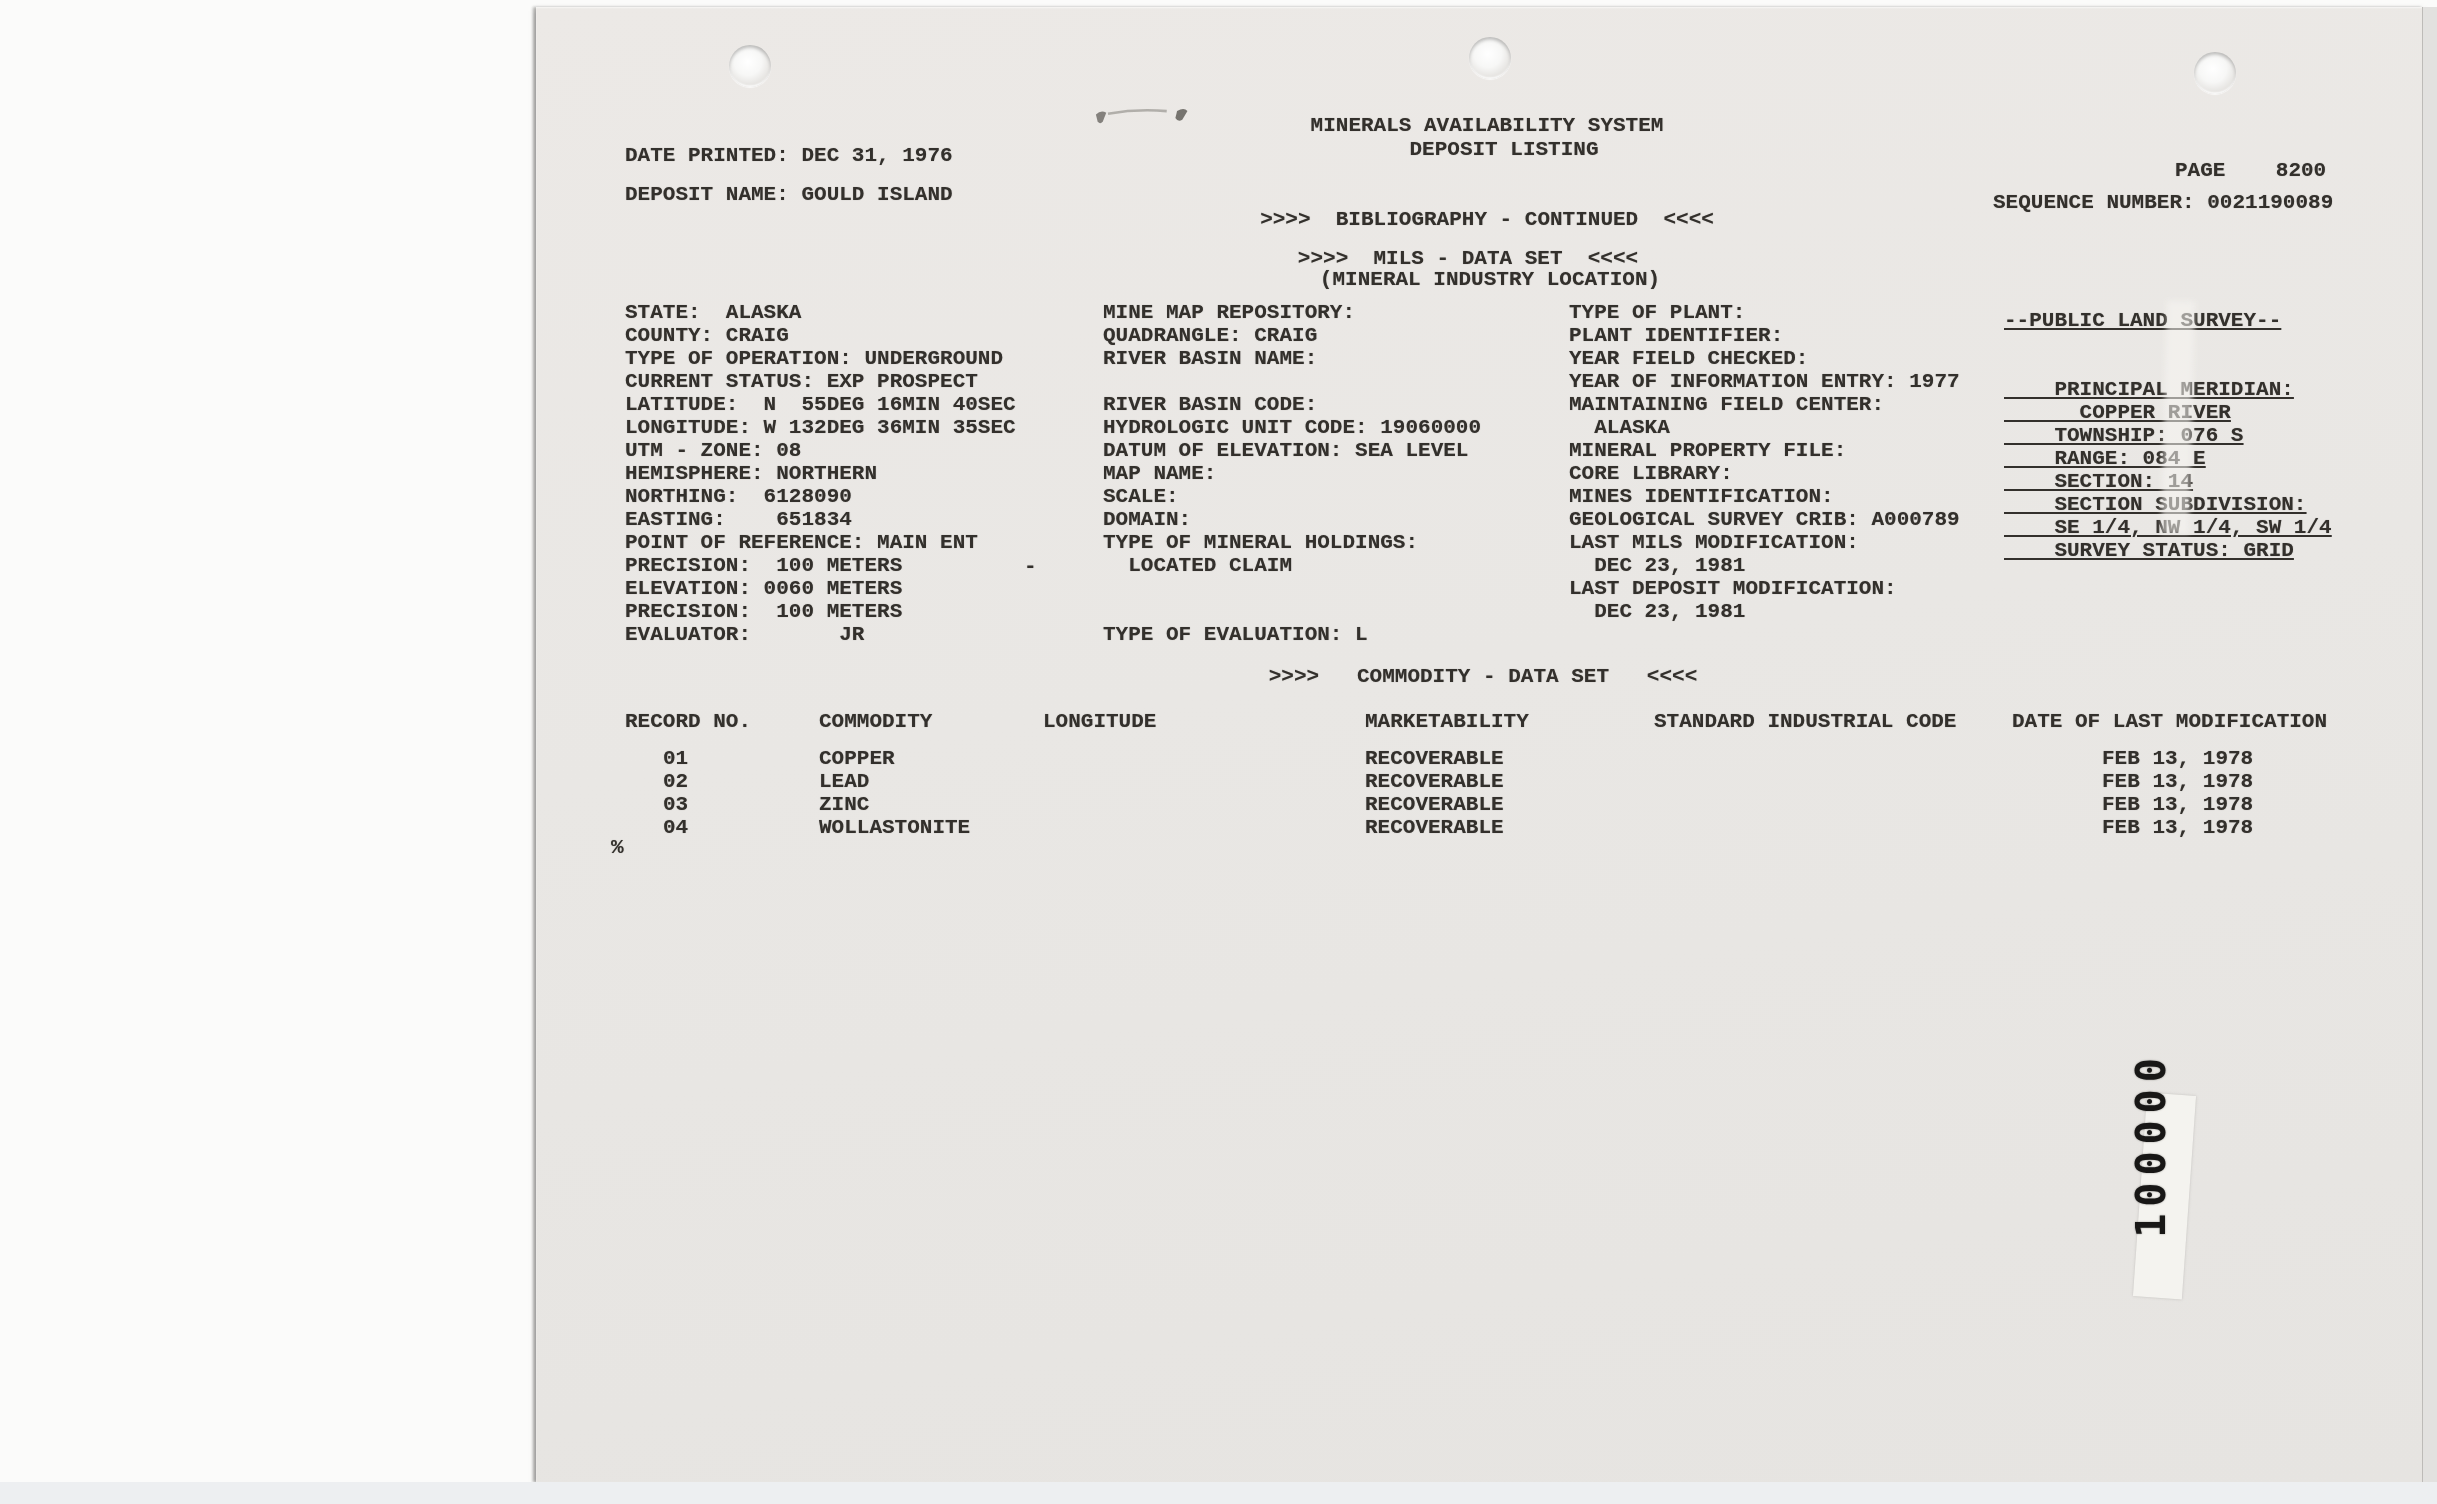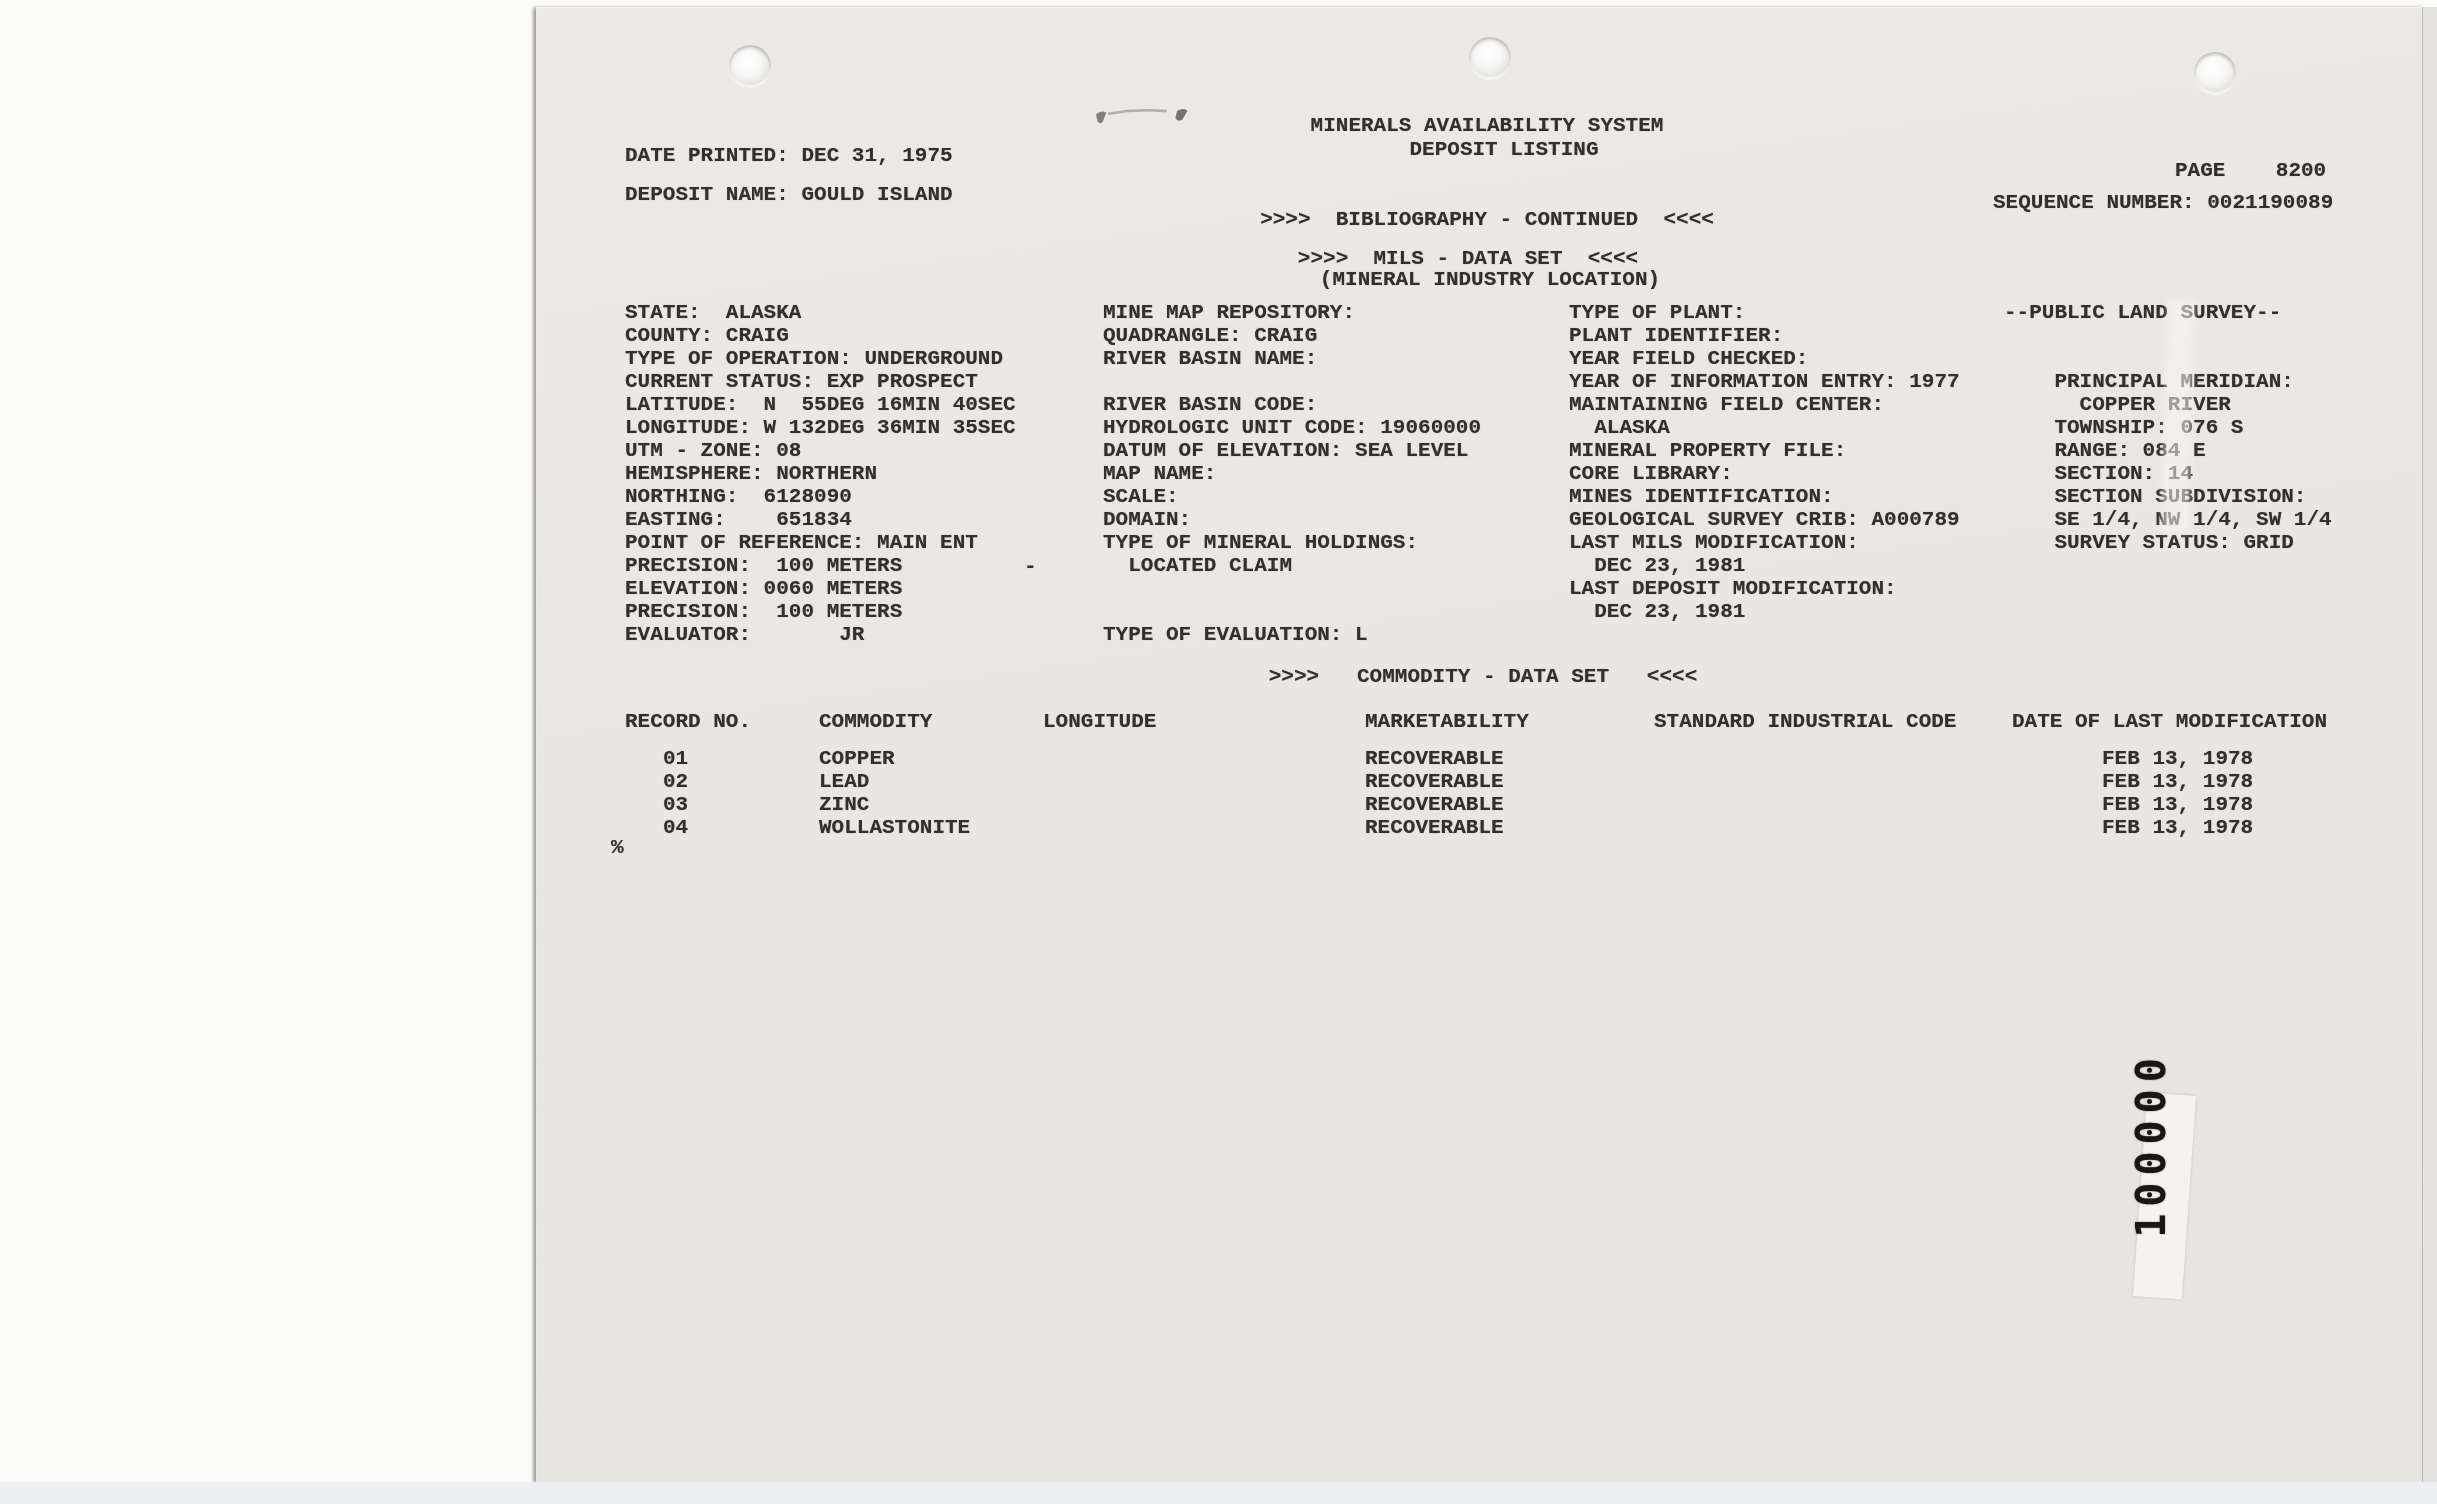--- a/index.html
+++ b/index.html
@@ -88,21 +88,21 @@
     <div class="hole" style="left:1658px; top:45px;"></div>
 
     <svg class="pen-smudge" width="131" height="38" viewBox="0 0 150 44">
       <path d="M6,18 q6,-6 12,-2 l-4,10 q-3,4 -6,0 z" fill="#4d4a45" opacity="0.65"></path>
       <path d="M20,17 q34,-6 68,-3" stroke="#6b6862" stroke-width="3" fill="none" opacity="0.45"></path>
       <path d="M100,14 q8,-5 12,0 l-6,10 q-5,3 -8,-2 z" fill="#44413c" opacity="0.7"></path>
     </svg>
 
     <div class="line centered" style="left:951px; top:107px;">MINERALS AVAILABILITY SYSTEM</div>
     <div class="line centered" style="left:951px; top:131px;margin-left:17px;">DEPOSIT LISTING</div>
-    <div class="line" style="left:89px; top:137px;">DATE PRINTED: DEC 31, 1975</div>
+    <div class="line" style="left:89px; top:137px;">DATE PRINTED: DEC 31, 1976</div>
     <div class="line" style="left:1639px; top:142px;margin-top:10px;">PAGE    8200</div>
     <div class="line" style="left:89px; top:176px;">DEPOSIT NAME: GOULD ISLAND</div>
     <div class="line" style="left:1457px; top:184px;">SEQUENCE NUMBER: 0021190089</div>
     <div class="line centered" style="left:951px; top:201px;">&gt;&gt;&gt;&gt;  BIBLIOGRAPHY - CONTINUED  &lt;&lt;&lt;&lt;</div>
     <div class="line centered" style="left:932px; top:240px;">&gt;&gt;&gt;&gt;  MILS - DATA SET  &lt;&lt;&lt;&lt;</div>
     <div class="line centered" style="left:954px; top:261px;">(MINERAL INDUSTRY LOCATION)</div>
 
     <div class="block" style="left:89px; top:294px;">STATE:  ALASKA
 COUNTY: CRAIG
 TYPE OF OPERATION: UNDERGROUND
@@ -140,21 +140,21 @@
 MAINTAINING FIELD CENTER:
   ALASKA
 MINERAL PROPERTY FILE:
 CORE LIBRARY:
 MINES IDENTIFICATION:
 GEOLOGICAL SURVEY CRIB: A000789
 LAST MILS MODIFICATION:
   DEC 23, 1981
 LAST DEPOSIT MODIFICATION:
   DEC 23, 1981</div>
-    <div class="block" style="left:1468px; top:294px;">--PUBLIC LAND SURVEY--
+    <div class="block" style="left:1468px; top:302px;text-decoration:underline;">--PUBLIC LAND SURVEY--
 
 
     PRINCIPAL MERIDIAN:
       COPPER RIVER
     TOWNSHIP: 076 S
     RANGE: 084 E
     SECTION: 14
     SECTION SUBDIVISION:
     SE 1/4, NW 1/4, SW 1/4
     SURVEY STATUS: GRID</div>

